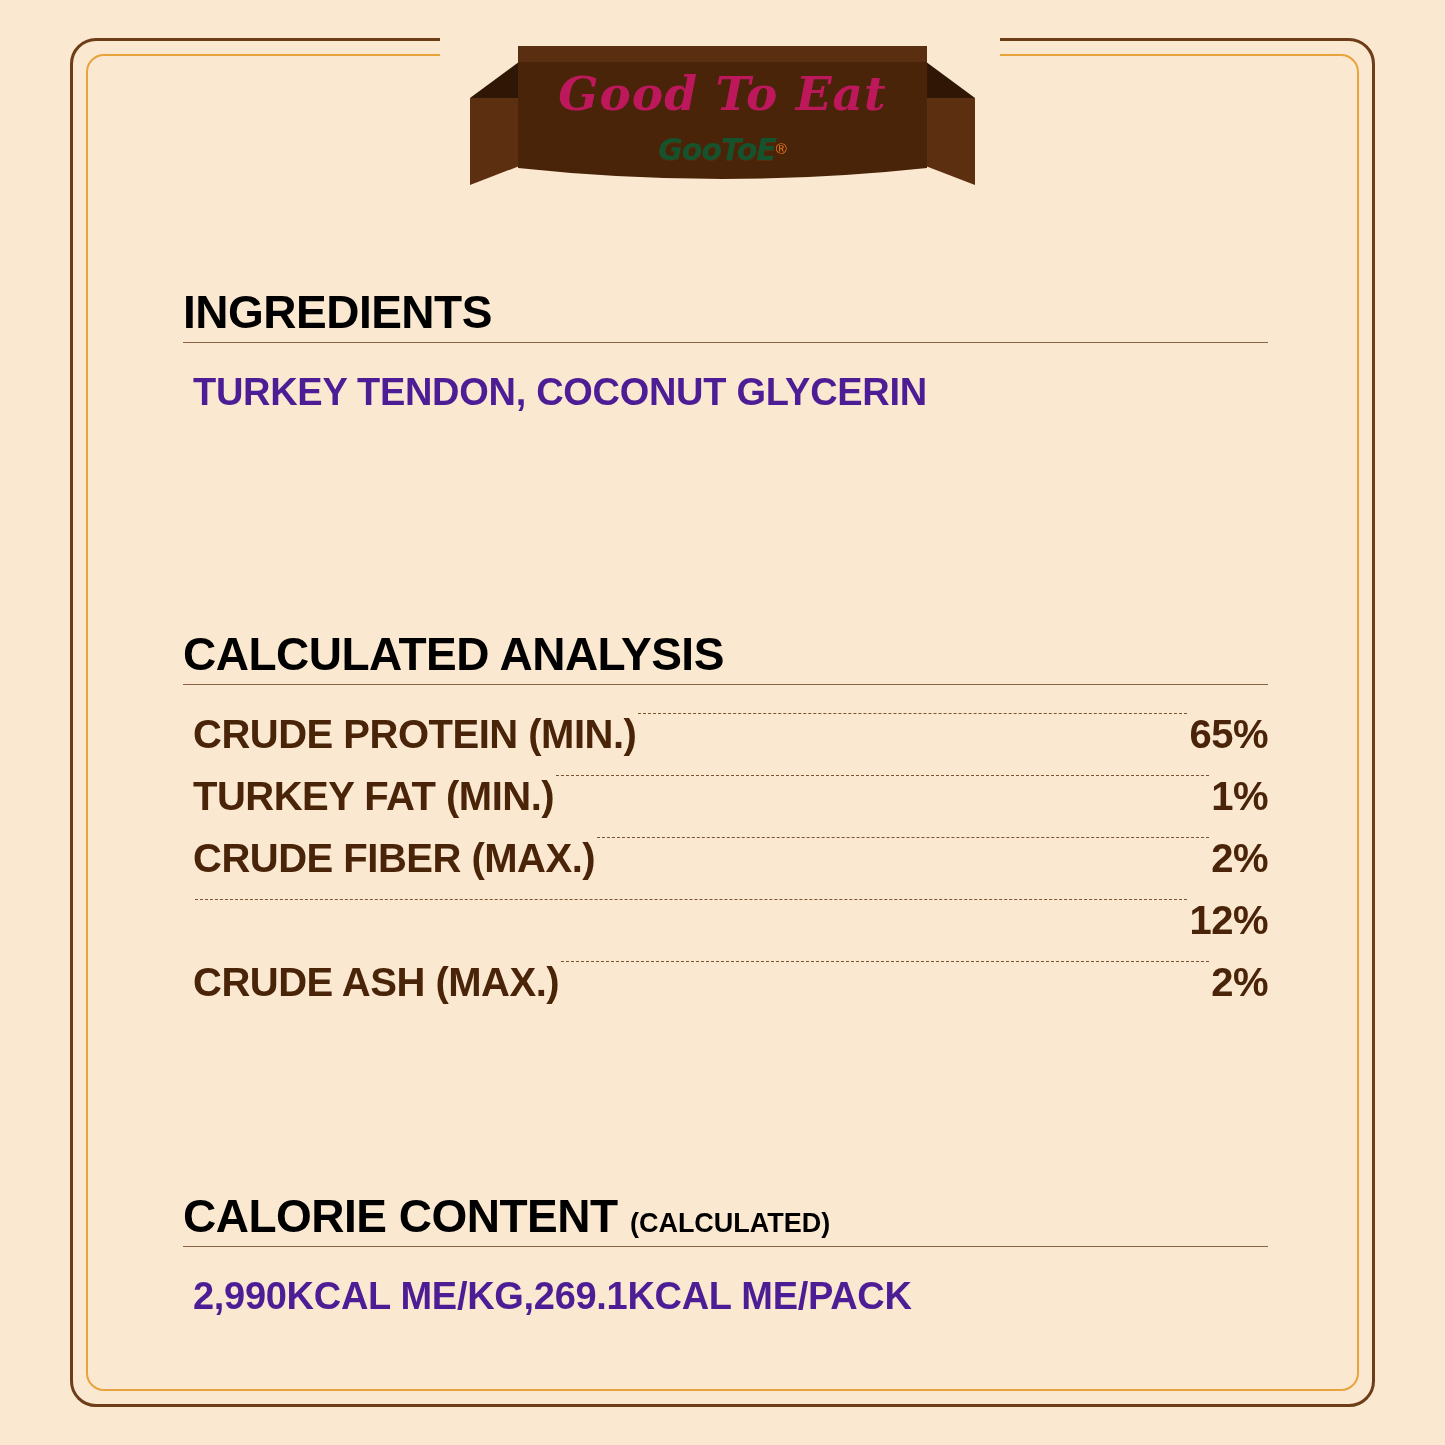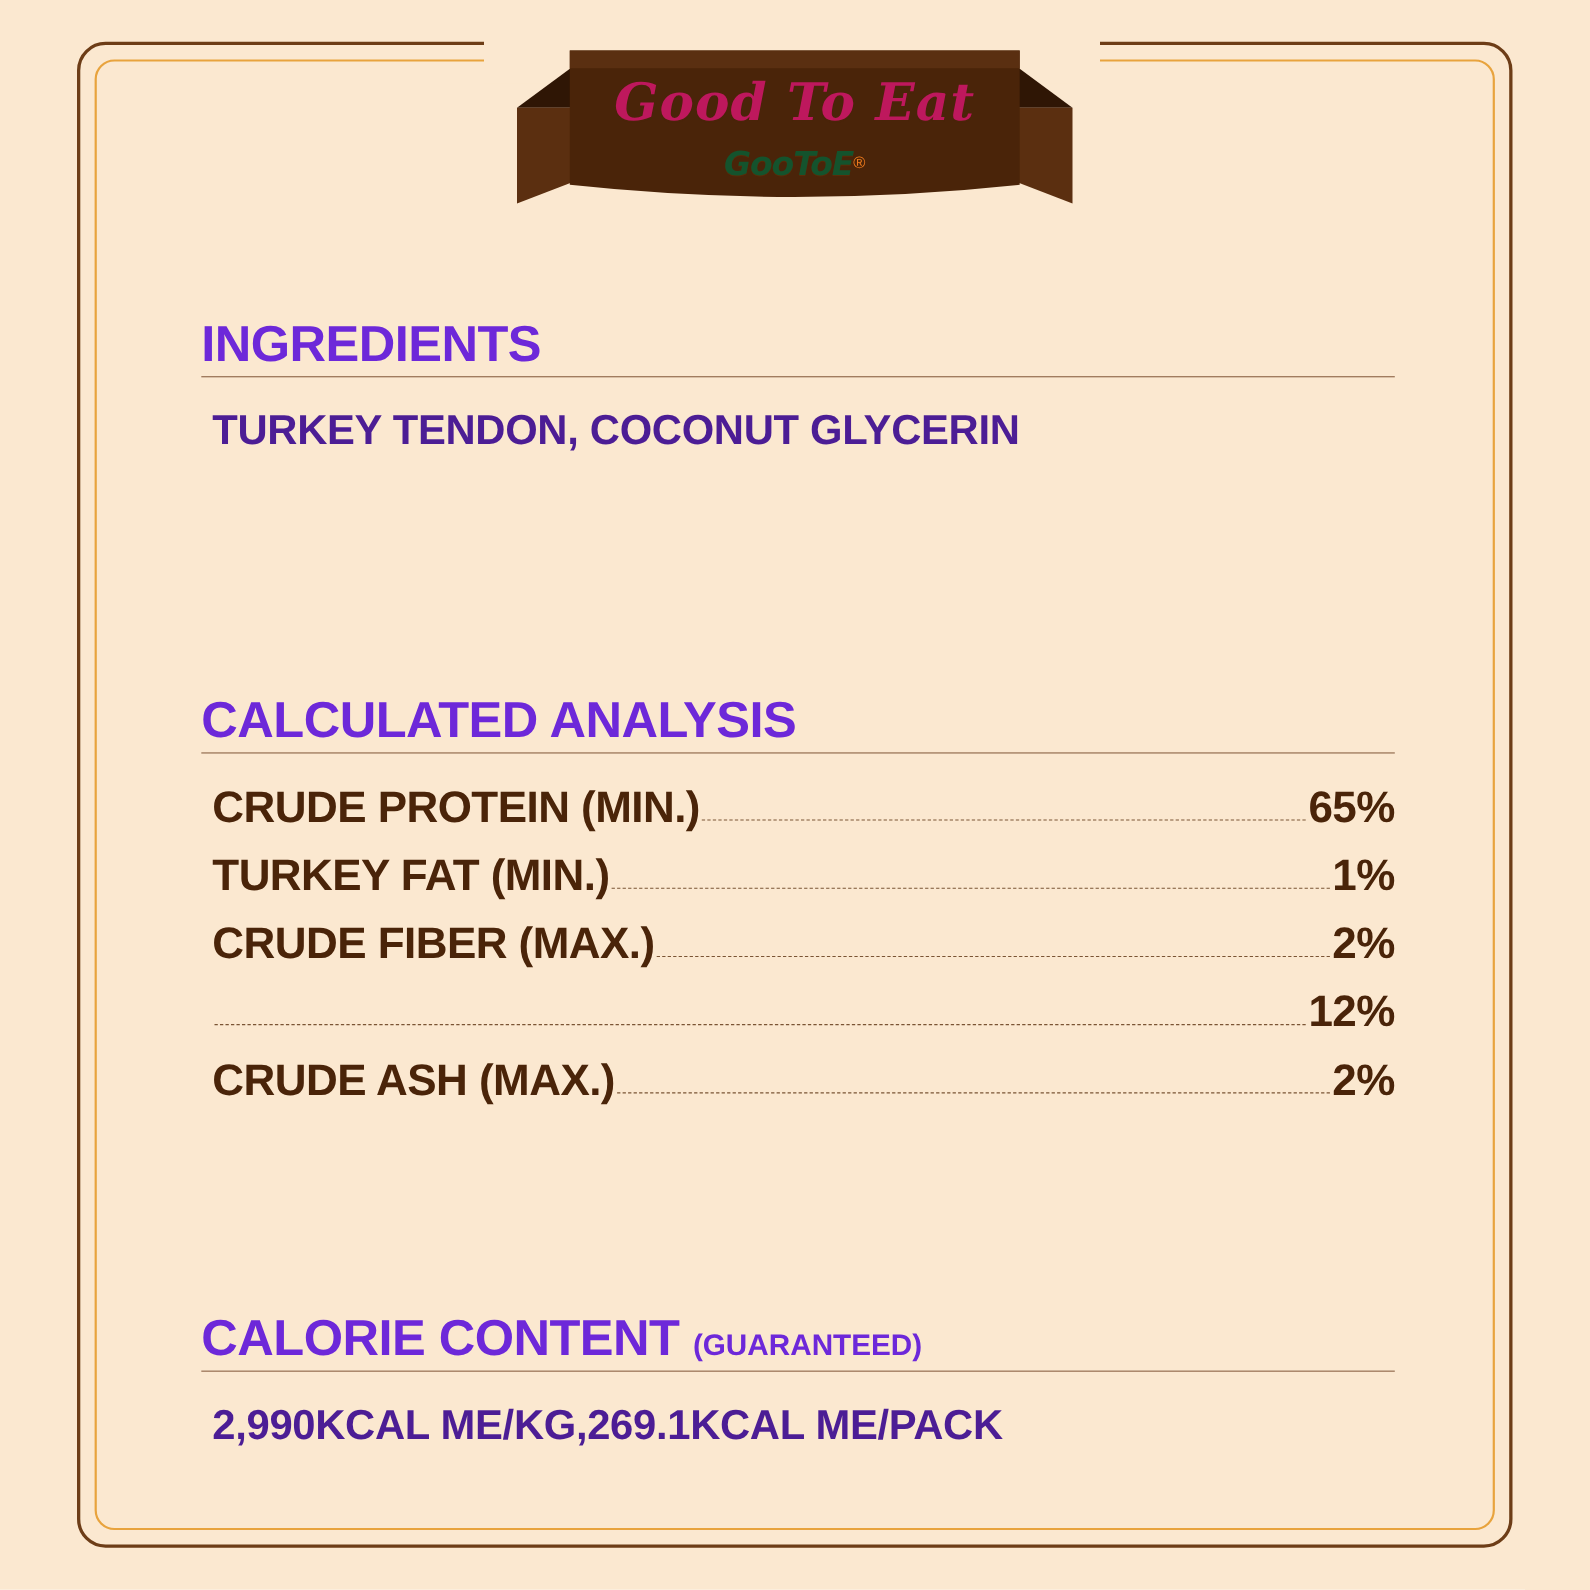--- a/index.html
+++ b/index.html
@@ -96,21 +96,21 @@
   }
   .banner-sub .reg {
     font-size: 15px;
     color: #f07c1e;
     vertical-align: super;
   }
   .section-heading {
     font-family: "Liberation Sans", sans-serif;
     font-weight: bold;
     font-size: 46px;
-    color: #6d28d9;
+    color: #000000;
     letter-spacing: -0.5px;
     padding-bottom: 6px;
     margin: 0;
     line-height: 1.05;
   }
   .section-heading .small {
     font-size: 27px;
     letter-spacing: 0;
   }
   .rule {
@@ -128,21 +128,21 @@
     margin: 0;
     padding: 10px 0 0 10px;
   }
 
   .block-ingredients { position: absolute; left: 183px; top: 288px; width: 1085px; }
   .block-analysis   { position: absolute; left: 183px; top: 630px; width: 1085px; }
   .block-calorie    { position: absolute; left: 183px; top: 1192px; width: 1085px; }
 
   .ga-row {
     display: flex;
-    align-items: flex-end;
+    align-items: flex-start;
     font-family: "Liberation Sans", sans-serif;
     font-weight: bold;
     font-size: 40px;
     color: #4a2409;
     letter-spacing: -0.5px;
     padding: 9px 0 9px 10px;
     line-height: 1.1;
   }
   .ga-name { white-space: nowrap; }
   .ga-dots {
@@ -209,19 +209,19 @@
     <div class="ga-row">
       <span class="ga-name">CRUDE ASH (MAX.)</span>
       <span class="ga-dots"></span>
       <span class="ga-value">2%</span>
     </div>
   </div>
 
   <div class="block-calorie">
     <div class="section-heading">
       <span>CALORIE CONTENT</span>
-      <span class="small">(GUARANTEED)</span>
+      <span class="small">(CALCULATED)</span>
     </div>
     <div class="rule"></div>
     <div class="body-line">2,990KCAL ME/KG,269.1KCAL ME/PACK</div>
   </div>
 
 </div>
 
 </body></html>

